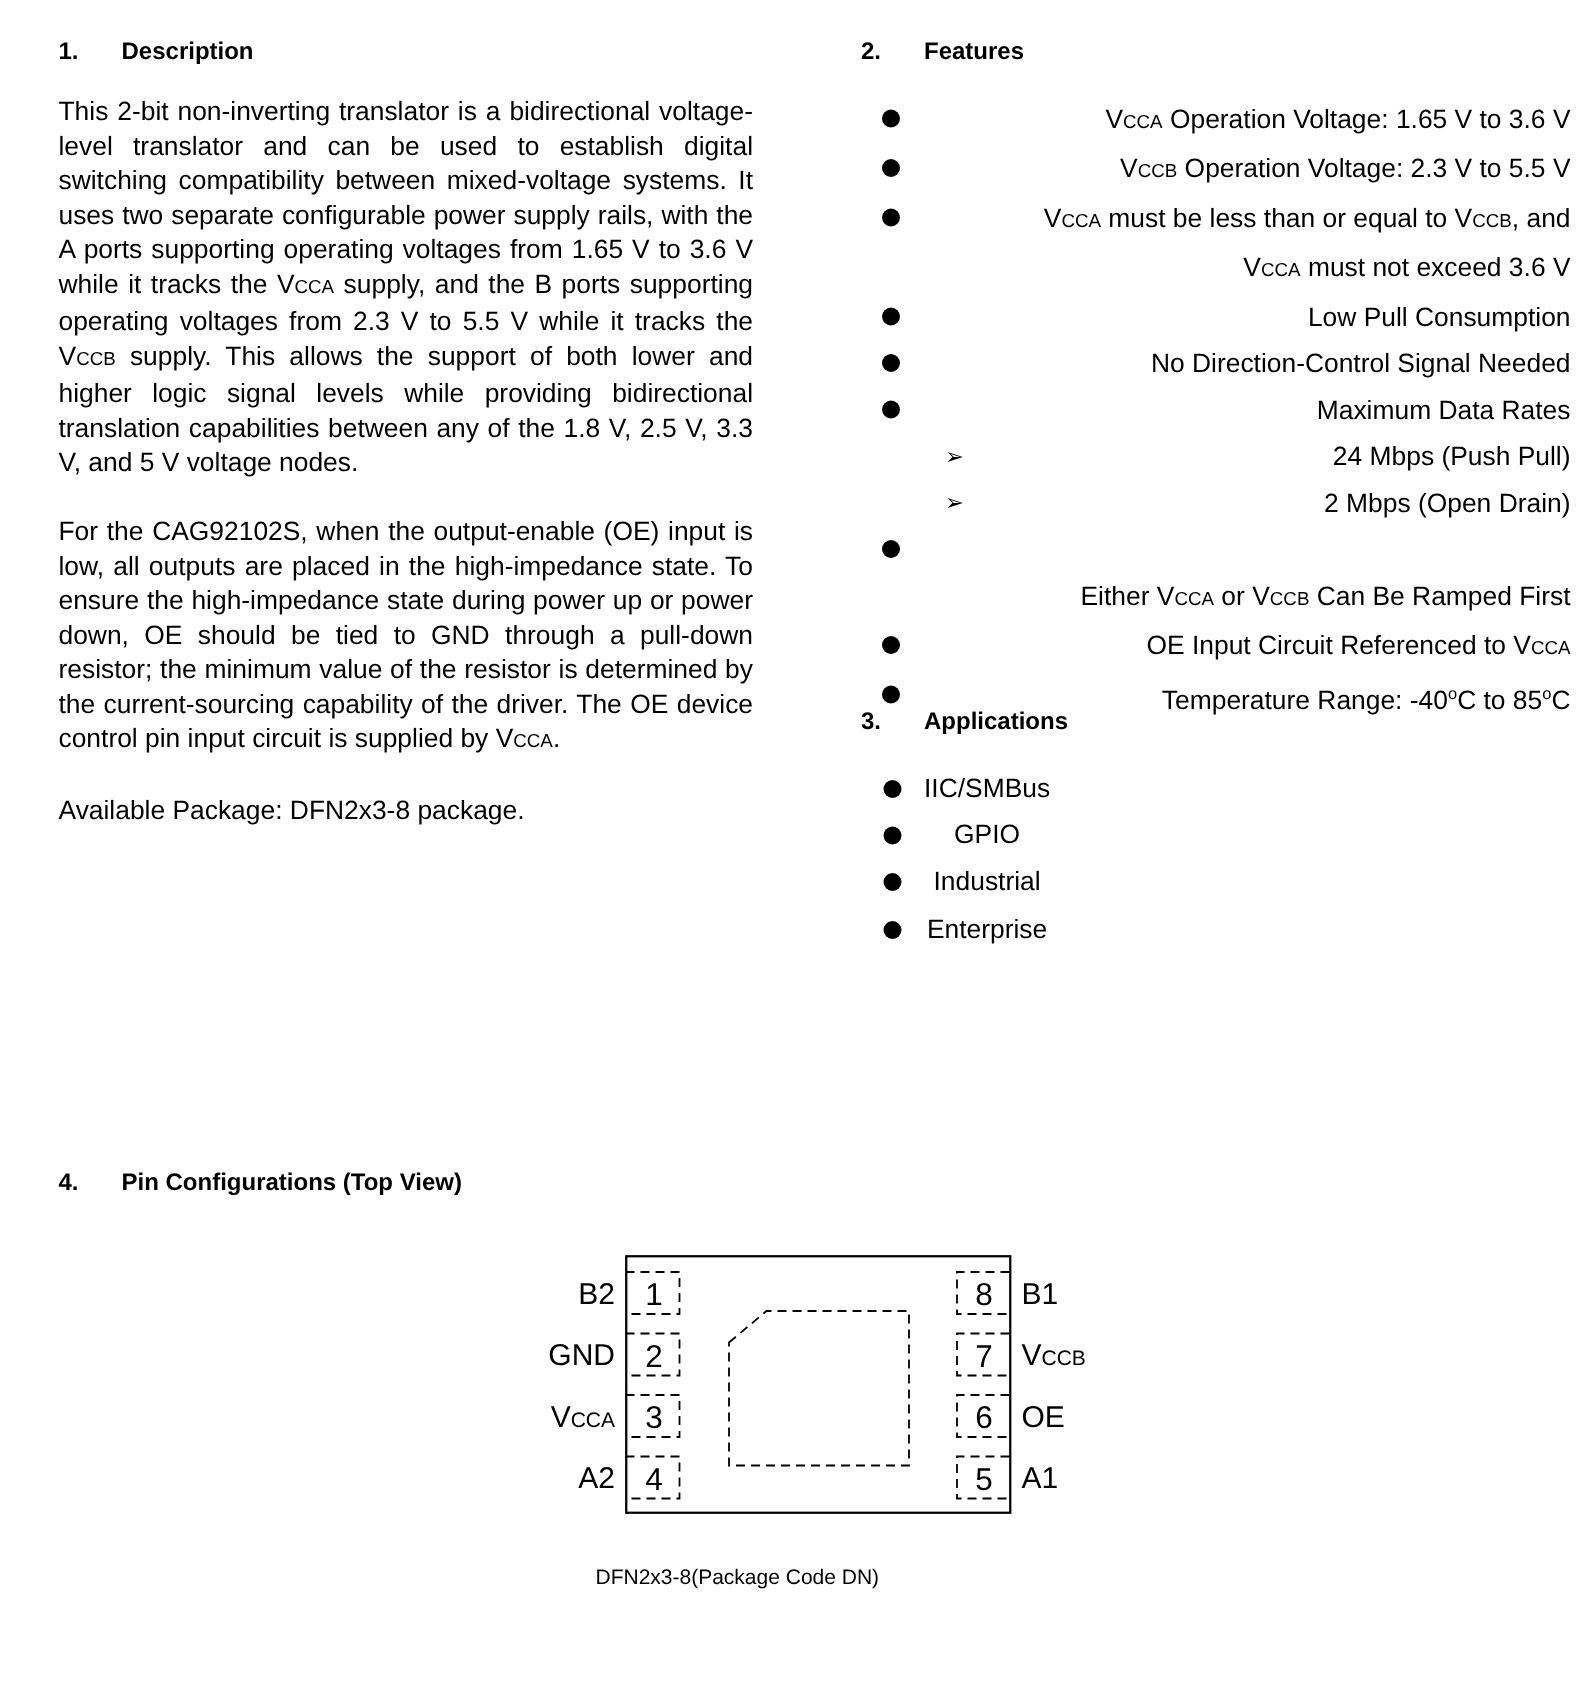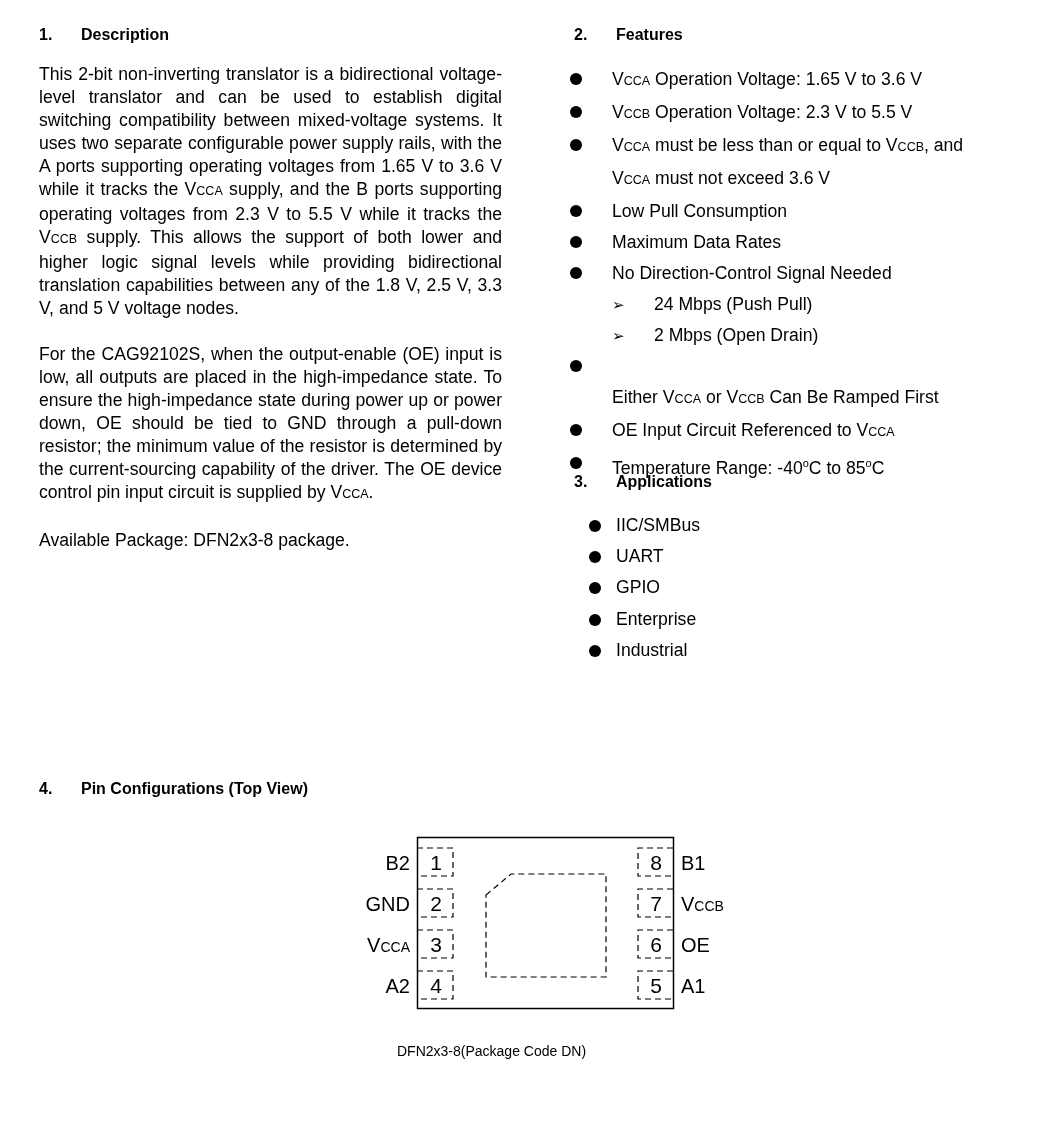--- a/index.html
+++ b/index.html
@@ -12,35 +12,35 @@
   }
   .h .num { display: inline-block; width: 42px; }
   .desc {
     position: absolute; left: 39px; top: 63px; width: 463px;
     font-size: 17.6px; line-height: 23px; text-align: justify;
   }
   .desc p { margin: 0; }
   .desc p + p { margin-top: 23px; }
   sub.s, span.s { font-size: 12.5px; vertical-align: baseline; }
   .feat {
-    position: absolute; left: 569px; top: 64px; width: 460px;
-    font-size: 17.6px; list-style: none; margin: 0; padding: 0;
+    position: absolute; left: 587px; top: 64px; width: 460px;
+    font-size: 17.6px; list-style: none; margin: 0; padding: 0; text-align: right;
   }
   .feat li { position: relative; padding-left: 43px; line-height: 31px; }
   .feat li .bullet {
     position: absolute; left: 1px; top: 9px; width: 12px; height: 12px;
     border-radius: 50%; background: #000;
   }
   .feat .sub { padding-left: 85px; }
   .feat .sub .arrow {
     position: absolute; left: 43px; top: 0; font-size: 15px;
   }
   .apps {
     position: absolute; left: 588px; top: 510px;
-    font-size: 17.6px; list-style: none; margin: 0; padding: 0;
+    font-size: 17.6px; list-style: none; margin: 0; padding: 0; text-align: center;
   }
   .apps li { position: relative; padding-left: 28px; line-height: 31.2px; }
   .apps li .bullet {
     position: absolute; left: 1px; top: 10px; width: 12px; height: 12px;
     border-radius: 50%; background: #000;
   }
   .pinlbl { position: absolute; font-size: 20px; line-height: 24px; }
   .pinlbl.left { text-align: right; width: 90px; }
   .caption { position: absolute; left: 397px; top: 1039px; font-size: 14px; line-height: 24px; }
   svg#pkg { position: absolute; left: 0; top: 0; }
@@ -60,39 +60,38 @@
 
 <h2 class="h" style="left:574px; top:22px;">
   <span class="num">2.</span><span>Features</span>
 </h2>
 
 <ul class="feat">
   <li><span class="bullet"></span><span>V</span><span class="s">CCA</span><span> Operation Voltage: 1.65 V to 3.6 V</span></li>
   <li><span class="bullet"></span><span>V</span><span class="s">CCB</span><span> Operation Voltage: 2.3 V to 5.5 V</span></li>
   <li><span class="bullet"></span><span>V</span><span class="s">CCA</span><span> must be less than or equal to </span><span>V</span><span class="s">CCB</span><span>, and</span><br><span>V</span><span class="s">CCA</span><span> must not exceed 3.6 V</span></li>
   <li><span class="bullet"></span><span>Low Pull Consumption</span></li>
+  <li><span class="bullet"></span><span>No Direction-Control Signal Needed</span></li>
   <li><span class="bullet"></span><span>Maximum Data Rates</span></li>
-  <li><span class="bullet"></span><span>No Direction-Control Signal Needed</span></li>
   <li class="sub"><span class="arrow">➢</span><span>24 Mbps (Push Pull)</span></li>
   <li class="sub"><span class="arrow">➢</span><span>2 Mbps (Open Drain)</span></li>
   <li><span class="bullet"></span><br><span>Either </span><span>V</span><span class="s">CCA</span><span> or </span><span>V</span><span class="s">CCB</span><span> Can Be Ramped First</span></li>
   <li><span class="bullet"></span><span>OE Input Circuit Referenced to </span><span>V</span><span class="s">CCA</span></li>
   <li><span class="bullet"></span><span>Temperature Range: -40</span><sup style="font-size:11px;">o</sup><span>C to 85</span><sup style="font-size:11px;">o</sup><span>C</span></li>
 </ul>
 
 <h2 class="h" style="left:574px; top:469px;">
   <span class="num">3.</span><span>Applications</span>
 </h2>
 
 <ul class="apps">
   <li><span class="bullet"></span><span>IIC/SMBus</span></li>
-  <li><span class="bullet"></span><span>UART</span></li>
   <li><span class="bullet"></span><span>GPIO</span></li>
+  <li><span class="bullet"></span><span>Industrial</span></li>
   <li><span class="bullet"></span><span>Enterprise</span></li>
-  <li><span class="bullet"></span><span>Industrial</span></li>
 </ul>
 
 <h2 class="h" style="left:39px; top:776px;">
   <span class="num">4.</span><span>Pin Configurations (Top View)</span>
 </h2>
 
 <svg id="pkg" width="1057" height="1126">
   <rect x="417.5" y="837.5" width="256" height="171" fill="none" stroke="#000" stroke-width="1.5"></rect>
   <g fill="none" stroke="#000" stroke-width="1.2" stroke-dasharray="6,4">
     <path d="M417 848 H453 V876 H417"></path>

